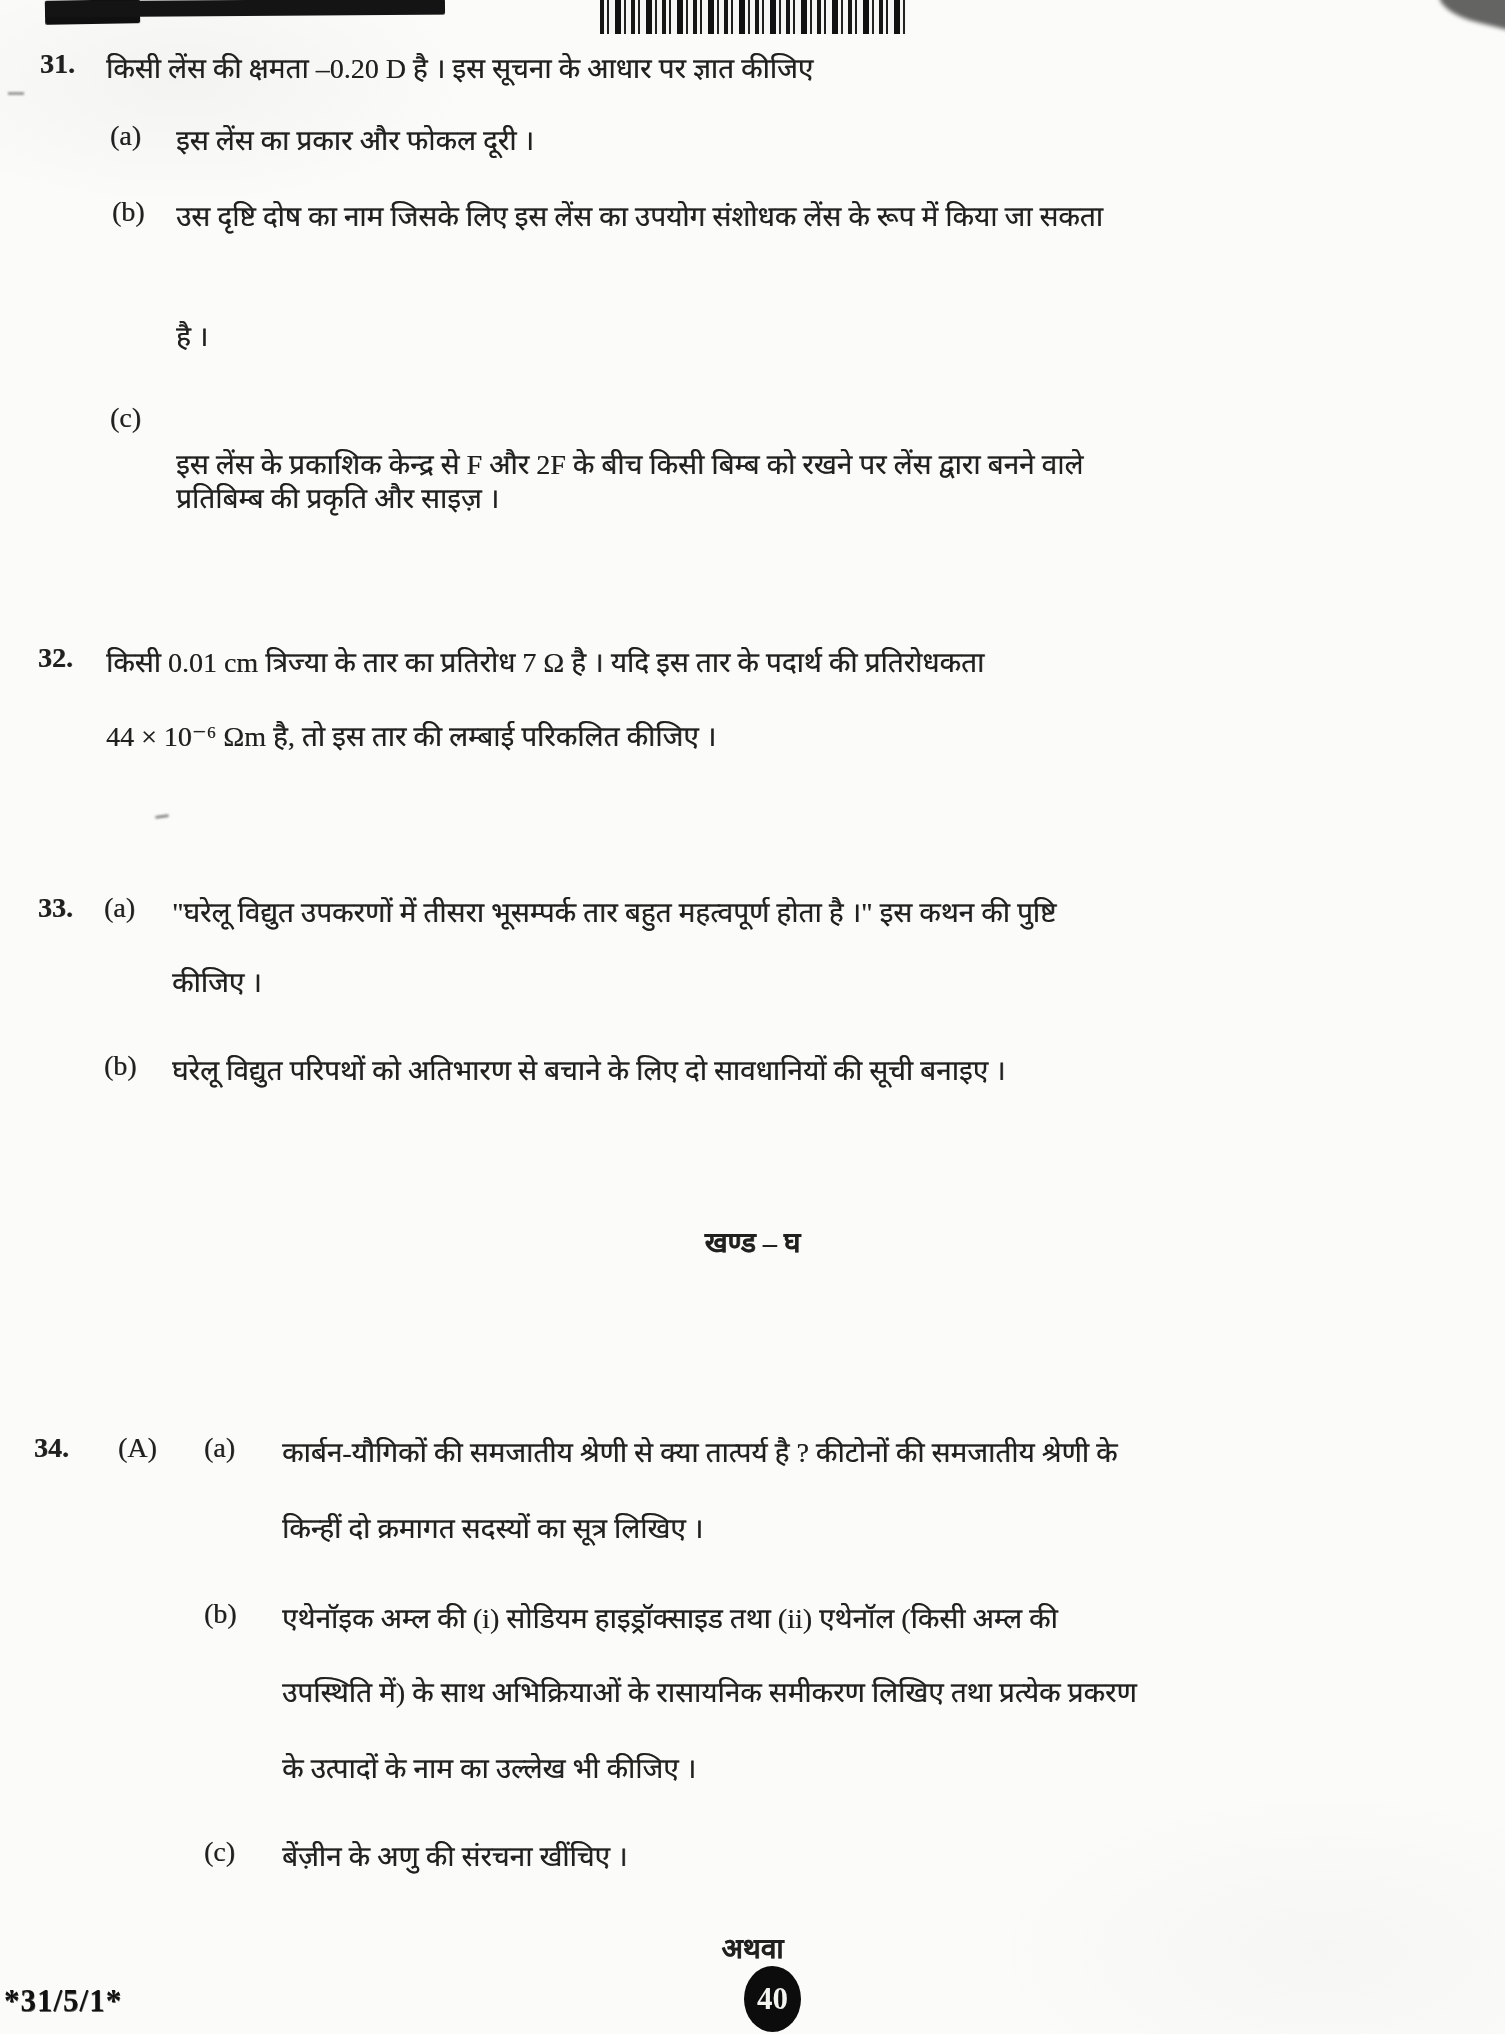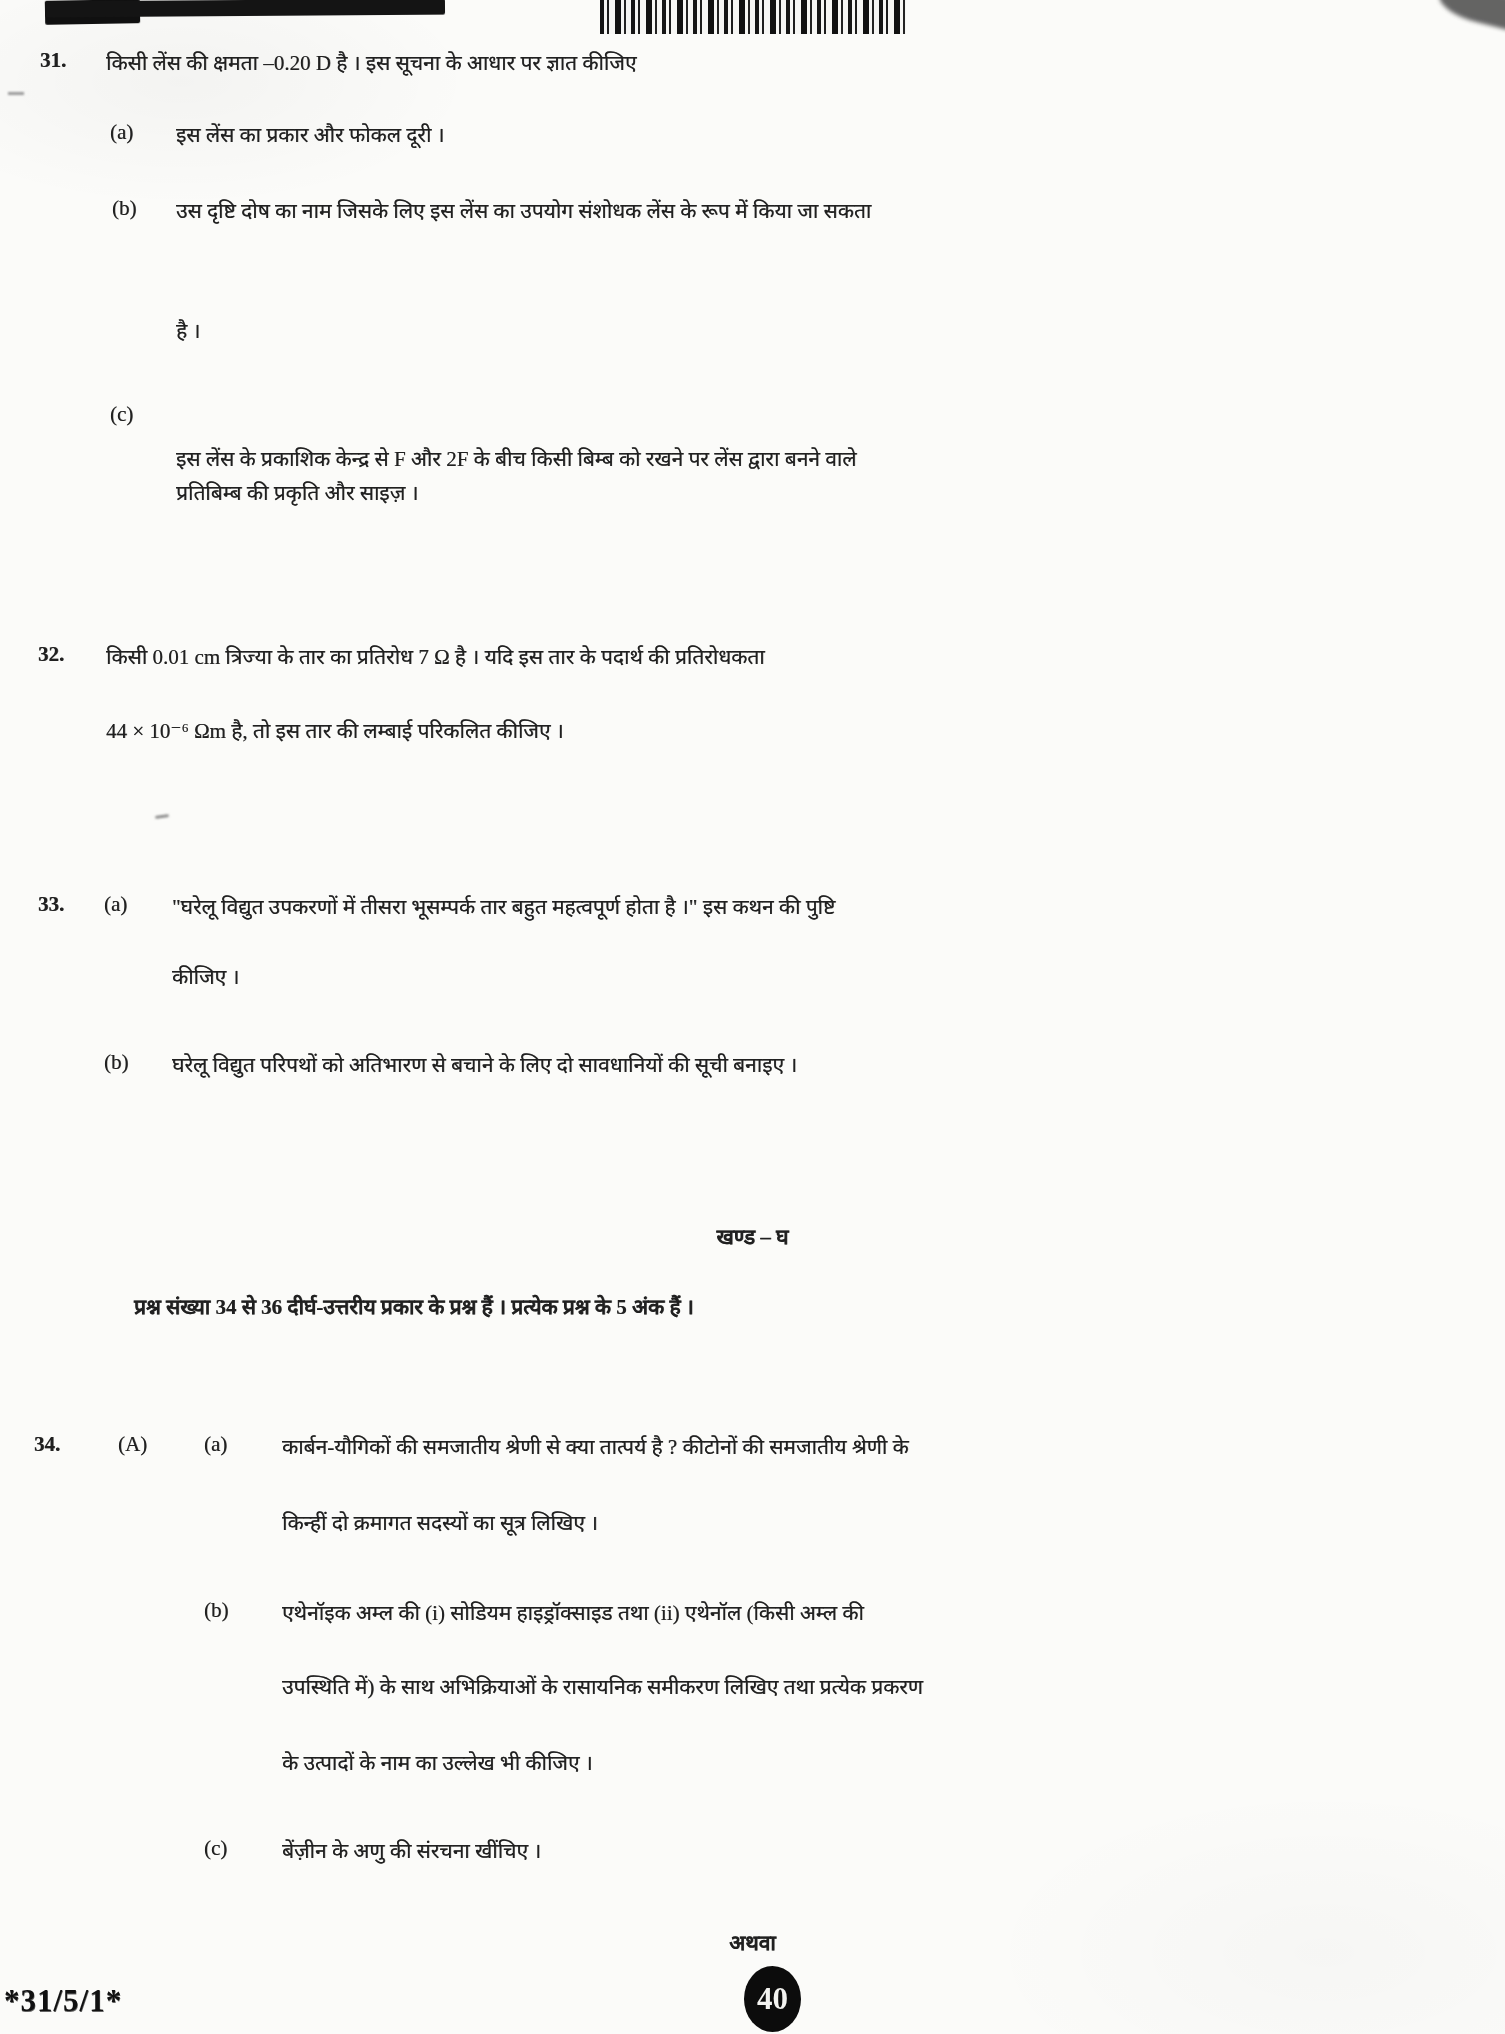--- a/index.html
+++ b/index.html
@@ -15,21 +15,21 @@
   .paper {
     position:absolute; inset:0;
     background:
       radial-gradient(ellipse 420px 180px at 12% 4%, rgba(0,0,0,0.03), transparent 70%),
       radial-gradient(ellipse 500px 240px at 88% 96%, rgba(0,0,0,0.02), transparent 70%),
       #fbfbf9;
   }
   .line {
     position:absolute;
     white-space:nowrap;
-    font-size:21px;
+    font-size:28px;
     color:#202020;
     text-shadow:0.4px 0.4px 0.5px rgba(20,20,20,0.55);
     filter:blur(0.25px);
   }
   .qnum  { font-weight:bold; }
   .plabel{ }
   .bold  { font-weight:bold; }
   .center{ left:50%; transform:translateX(-50%); }
 
   
@@ -112,21 +112,20 @@
 
   <div class="line qnum" style="left:38px; top:892px;">33.</div>
   <div class="line plabel" style="left:104px; top:892px;">(a)</div>
   <div class="line" style="left:172px; top:892px;">"घरेलू विद्युत उपकरणों में तीसरा भूसम्पर्क तार बहुत महत्वपूर्ण होता है ।" इस कथन की पुष्टि</div>
   <div class="line" style="left:172px; top:962px;">कीजिए ।</div>
 
   <div class="line plabel" style="left:104px; top:1050px;">(b)</div>
   <div class="line" style="left:172px; top:1050px;">घरेलू विद्युत परिपथों को अतिभारण से बचाने के लिए दो सावधानियों की सूची बनाइए ।</div>
 
   <div class="line bold center" style="top:1222px;">खण्ड – घ</div>
-  <div class="line bold" style="left:134px; top:1292px;">प्रश्न संख्या 34 से 36 दीर्घ-उत्तरीय प्रकार के प्रश्न हैं । प्रत्येक प्रश्न के 5 अंक हैं ।</div>
 
   <div class="line qnum" style="left:34px; top:1432px;">34.</div>
   <div class="line plabel" style="left:118px; top:1432px;">(A)</div>
   <div class="line plabel" style="left:204px; top:1432px;">(a)</div>
   <div class="line" style="left:282px; top:1432px;">कार्बन-यौगिकों की समजातीय श्रेणी से क्या तात्पर्य है ? कीटोनों की समजातीय श्रेणी के</div>
   <div class="line" style="left:282px; top:1508px;">किन्हीं दो क्रमागत सदस्यों का सूत्र लिखिए ।</div>
 
   <div class="line plabel" style="left:204px; top:1598px;">(b)</div>
   <div class="line" style="left:282px; top:1598px;">एथेनॉइक अम्ल की (i) सोडियम हाइड्रॉक्साइड तथा (ii) एथेनॉल (किसी अम्ल की</div>
   <div class="line" style="left:282px; top:1748px;">के उत्पादों के नाम का उल्लेख भी कीजिए ।</div>

